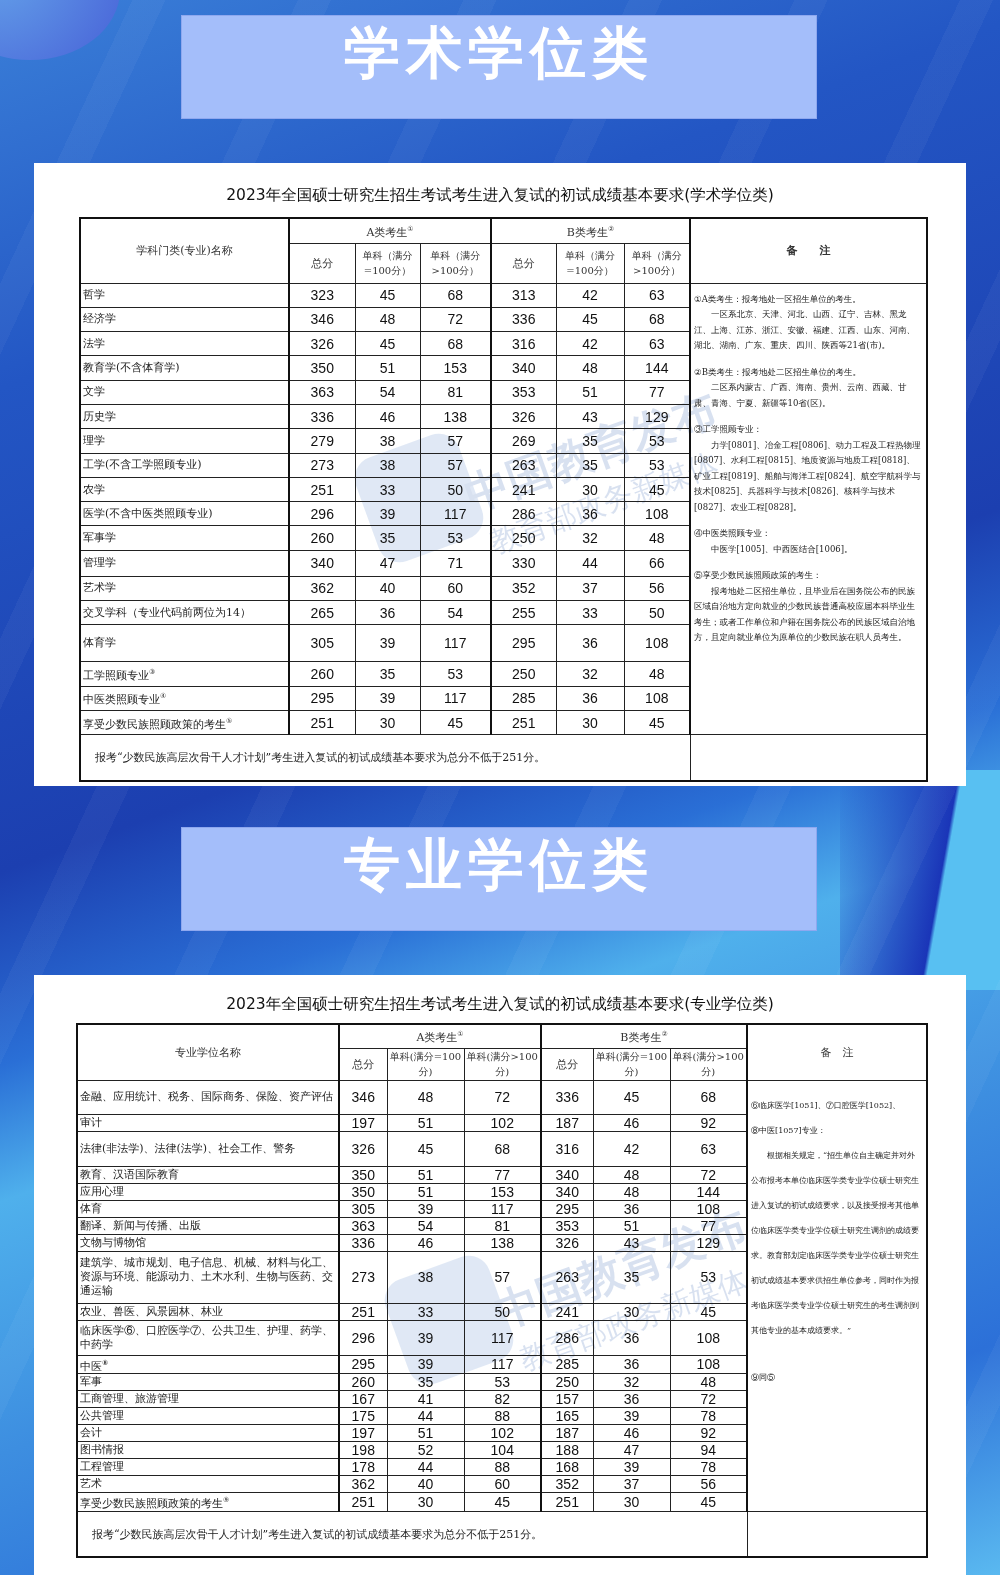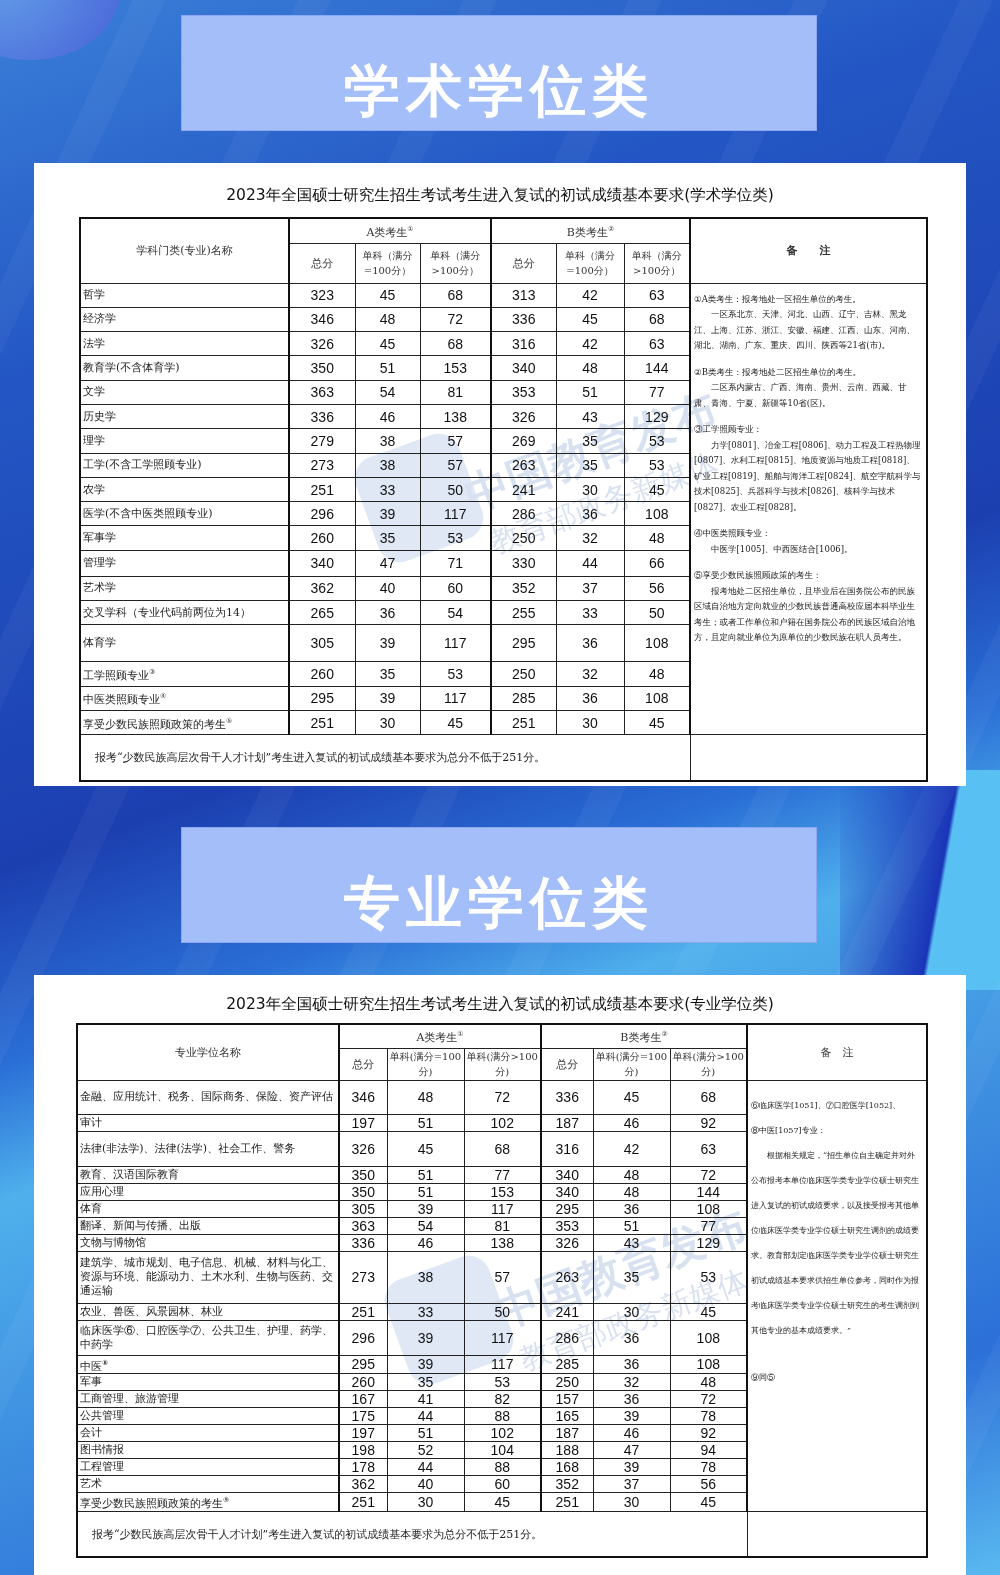--- a/index.html
+++ b/index.html
@@ -12,23 +12,23 @@
   .bg-deco1 { position:absolute; left:-60px; top:-80px; width:180px; height:140px; border-radius:50%;
     background: radial-gradient(circle at 30% 30%, #6aa9ec, #4a5fd8); opacity:.9; }
   .bg-deco2 { position:absolute; right:0; top:770px; width:160px; height:220px;
     background: linear-gradient(100deg, rgba(30,50,190,0) 0%, #1a35b8 60%, #58c0f2 62%);
   }
   .bg-stripe { position:absolute; left:0; top:0; width:1000px; height:1575px;
     background: repeating-linear-gradient(115deg, rgba(255,255,255,0) 0 120px, rgba(255,255,255,.04) 120px 150px);
     pointer-events:none;
   }
   .banner {
-    position:absolute; left:181px; width:636px; height:116px;
+    position:absolute; left:181px; width:636px; height:104px;
     background:#a4befa; border:1px solid #8ea8ef;
-    display:flex; align-items:flex-end; justify-content:center;
+    display:flex; align-items:flex-start; justify-content:center;
   }
   .banner span {
     font-family: "DejaVu Sans", sans-serif; font-weight:bold;
     color:#fff; font-size:56px; letter-spacing:6px;
   }
   .banner1 { top:15px; }
   .banner2 { top:827px; }
 
   .card { position:absolute; left:34px; width:932px; background:#fff; }
   .card1 { top:163px; height:623px; }

